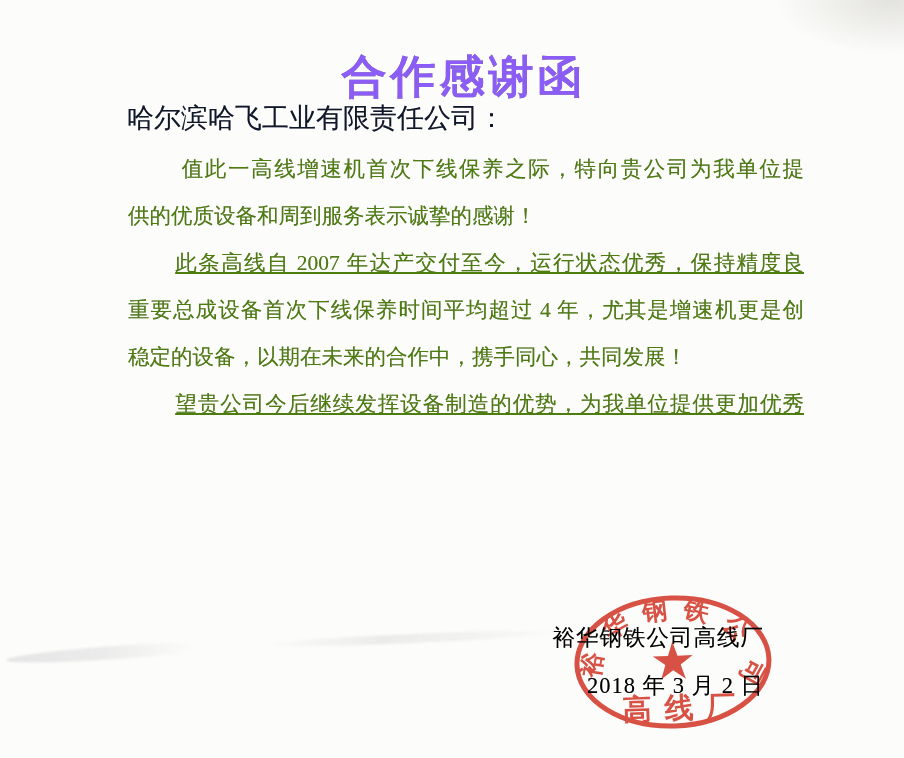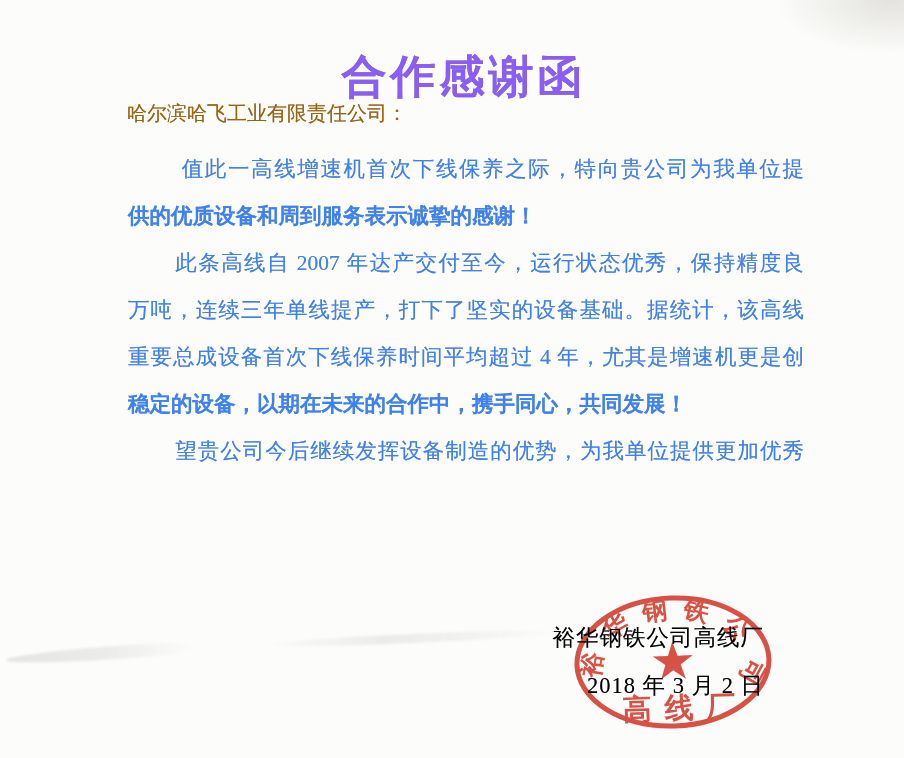--- a/index.html
+++ b/index.html
@@ -34,38 +34,38 @@
   .title {
     position: absolute; top: 47px; left: 0; width: 100%;
     text-align: center;
     font-size: 45px; font-weight: bold; letter-spacing: 4px;
     color: #8b5cf6;
     text-shadow: 0 0 0.6px rgba(40,40,40,0.55);
     margin-left: 12px;
   }
   .recipient {
     position: absolute; left: 127px; top: 100px;
-    font-size: 20px; color: #a16207;
+    font-size: 27px; color: #0f172a;
     text-shadow: 0 0 0.5px rgba(40,40,40,0.45);
   }
   .body-text {
     position: absolute; left: 128px; top: 146px; width: 676px;
-    font-size: 21.5px; color: #3b82f6;
+    font-size: 21.5px; color: #4d7c0f;
     text-shadow: 0 0 0.5px rgba(40,40,40,0.4);
   }
   .line {
     height: 47px; line-height: 47px;
     text-align: justify; text-align-last: justify;
     text-justify: inter-character;
     white-space: nowrap; 
   }
   .line { white-space: normal; }
-  .line.end { text-align-last: left; font-weight: bold; }
+  .line.end { text-align-last: left; }
   .line.ind1 { text-indent: 2.5em; }
-  .line.ind2 { text-indent: 2.2em; }
+  .line.ind2 { text-indent: 2.2em; text-decoration: underline; }
   .closing {
     position: absolute; top: 624px; right: 140px;
     text-align: right; color: #000000;
     text-shadow: 0 0 0.5px rgba(40,40,40,0.45);
   }
   .signature { font-size: 22.5px; line-height: 28px; letter-spacing: 1px; }
   .date { font-size: 22.5px; line-height: 28px; margin-top: 20px; letter-spacing: 1px; }
   .stamp {
     position: absolute; left: 567px; top: 589px;
     width: 212px; height: 150px;
@@ -91,21 +91,20 @@
   <div class="scribble-b"></div>
 
   <div class="title">合作感谢函</div>
 
   <div class="recipient">哈尔滨哈飞工业有限责任公司：</div>
 
   <div class="body-text">
     <div class="line ind1">值此一高线增速机首次下线保养之际，特向贵公司为我单位提</div>
     <div class="line end">供的优质设备和周到服务表示诚挚的感谢！</div>
     <div class="line ind2">此条高线自 2007 年达产交付至今，运行状态优秀，保持精度良</div>
-    <div class="line">万吨，连续三年单线提产，打下了坚实的设备基础。据统计，该高线</div>
     <div class="line">重要总成设备首次下线保养时间平均超过 4 年，尤其是增速机更是创</div>
     <div class="line end">稳定的设备，以期在未来的合作中，携手同心，共同发展！</div>
     <div class="line ind2">望贵公司今后继续发挥设备制造的优势，为我单位提供更加优秀</div>
   </div>
 
   <div class="closing">
     <div class="signature">裕华钢铁公司高线厂</div>
     <div class="date">2018 年 3 月 2 日</div>
   </div>
 

